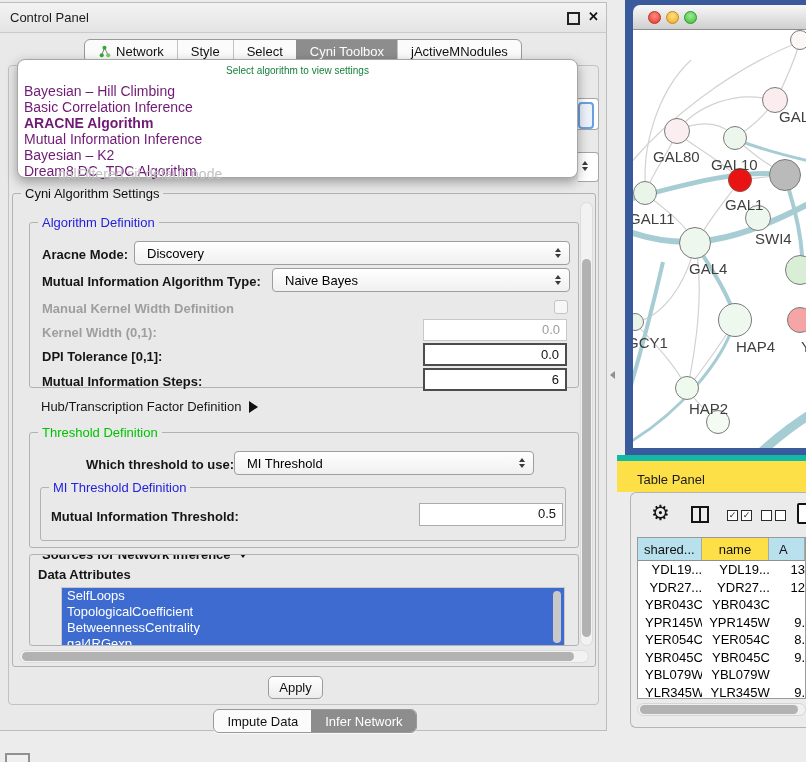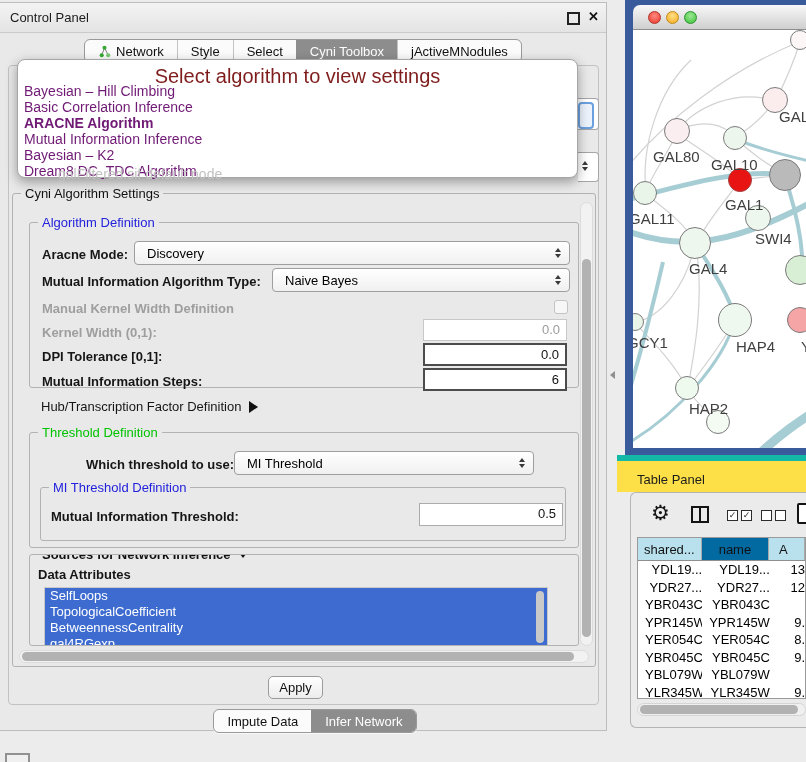--- a/index.html
+++ b/index.html
@@ -16,21 +16,21 @@
   .tabbar.bottom{top:706px;padding-left:12px;}
   .seg{display:inline-flex;border:1px solid #999;border-radius:6px;overflow:hidden;background:#fbfbfb;height:22px;box-shadow:0 1px 0 rgba(255,255,255,.7);}
   .seg .tab{display:flex;align-items:center;gap:5px;padding:0 13px;font-size:13px;color:#111;border-left:1px solid #c3c3c3;cursor:default;}
   .seg .tab:first-child{border-left:none;}
   .seg .tab.selected{background:#8d8d8d;color:#fff;border-left-color:#8d8d8d;}
   .net-tab-icon{width:13px;height:13px;display:inline-block;}
   
   .content-frame{position:absolute;left:8px;top:62px;width:591px;height:640px;border:1px solid #c2c2c2;border-radius:4px;background:#e9e9e9;box-sizing:border-box;}
   
   .algo-popup{position:absolute;left:17px;top:56px;width:561px;height:119px;background:#fff;border:1px solid #a6a6a6;border-radius:8px;box-shadow:0 4px 12px rgba(0,0,0,.35);z-index:50;box-sizing:border-box;}
-  .popup-placeholder{position:absolute;left:0;top:5px;width:100%;text-align:center;color:#7f1d1d;font-size:20px;}
+  .popup-placeholder{position:absolute;left:0;top:5px;width:100%;text-align:center;color:#15803d;font-size:10px;}
   .popup-item{position:absolute;left:6px;font-size:14px;color:#701a75;white-space:nowrap;}
   .popup-item.bold{font-weight:bold;}
   .ghost-combo-text{position:absolute;left:58px;top:163px;font-size:14px;color:#c2c2c2;z-index:51;white-space:nowrap;}
   .combo-frag{position:absolute;left:578px;width:21px;background:#fff;border:1px solid #a6a6a6;border-left:none;border-radius:0 4px 4px 0;z-index:10;box-sizing:border-box;}
   .frag-blue{position:absolute;left:0;top:3px;width:12px;height:23px;border:2px solid #6ba0df;border-radius:4px;background:#ecf3fc;}
   .frag-arrows{position:absolute;left:4px;top:8px;display:flex;flex-direction:column;gap:2px;align-items:center;}
   
   .group{position:absolute;border:1px solid #b2b2b2;border-radius:3px;box-sizing:border-box;}
   .legend{position:absolute;top:-8px;left:8px;background:#e9e9e9;padding:0 4px;font-size:13px;color:#111;white-space:nowrap;}
   .legend.blue{color:#2222dd;}
@@ -44,21 +44,21 @@
   .tri-up{width:0;height:0;border-left:4px solid transparent;border-right:4px solid transparent;border-bottom:5px solid #3a3a3a;}
   .tri-down{width:0;height:0;border-left:4px solid transparent;border-right:4px solid transparent;border-top:5px solid #3a3a3a;}
   .tri-up.sm{border-left-width:3px;border-right-width:3px;border-bottom-width:4px;}
   .tri-down.sm{border-left-width:3px;border-right-width:3px;border-top-width:4px;}
   .tfield{position:absolute;background:#fff;border:1px solid #ababab;font-size:13px;text-align:right;padding:2px 6px 0 0;box-sizing:border-box;color:#111;}
   .tfield.strong{border:2px solid #4c4c4c;}
   .tfield.dis{color:#9c9c9c;border-color:#c8c8c8;}
   .checkbox{position:absolute;width:14px;height:14px;border:1px solid #c4c4c4;border-radius:3px;background:#f7f7f7;box-sizing:border-box;}
   .expand-arrow{display:inline-block;width:0;height:0;border-top:6px solid transparent;border-bottom:6px solid transparent;border-left:9px solid #111;vertical-align:-2px;margin-left:8px;}
   .collapse-arrow{display:inline-block;width:0;height:0;border-left:6px solid transparent;border-right:6px solid transparent;border-top:8px solid #111;vertical-align:1px;margin-left:6px;}
-  .attr-list{position:absolute;background:#fff;border:1px solid #c9c9c9;box-sizing:border-box;overflow:hidden;}
+  .attr-list{position:absolute;background:#fff;border:1px solid #c9c9c9;box-sizing:border-box;overflow:hidden;margin-left:17px;}
   .attr-item{height:16px;line-height:16px;background:#3d6bd0;color:#fff;font-size:13px;padding-left:5px;white-space:nowrap;}
   .list-vthumb{position:absolute;right:3px;top:3px;width:8px;height:52px;background:#c9c9c9;border-radius:4px;}
   .vscroll{position:absolute;right:2px;top:8px;width:13px;height:444px;background:#f2f2f2;border:1px solid #dcdcdc;border-radius:7px;box-sizing:border-box;}
   .vthumb{position:absolute;left:1px;width:9px;top:56px;height:378px;background:#b2b2b2;border-radius:5px;}
   .hscroll{position:absolute;left:6px;top:456px;width:570px;height:13px;background:#f2f2f2;border:1px solid #dcdcdc;border-radius:7px;box-sizing:border-box;}
   .hthumb{position:absolute;top:1px;left:2px;height:9px;width:552px;background:#b2b2b2;border-radius:5px;}
   .apply-btn{position:absolute;left:268px;top:673px;width:55px;height:23px;background:linear-gradient(#ffffff,#ececec);border:1px solid #9b9b9b;border-radius:5px;font-size:13px;color:#111;display:flex;align-items:center;justify-content:center;box-sizing:border-box;}
   .gap-arrow{position:absolute;left:610px;top:371px;width:0;height:0;border-top:4px solid transparent;border-bottom:4px solid transparent;border-right:5px solid #8f8f8f;}
   .corner-box{position:absolute;left:5px;top:753px;width:25px;height:12px;border:2px solid #919191;background:#f0f0f0;box-sizing:border-box;}
   
@@ -76,21 +76,21 @@
   .table-strip-title{position:absolute;left:20px;top:11px;font-size:13px;color:#1c1c1c;}
   .table-outer{position:absolute;left:630px;top:492px;width:176px;height:236px;background:#ebebeb;border:1px solid #b5b5b5;border-right:none;border-radius:6px 0 0 6px;box-sizing:border-box;overflow:hidden;}
   .gear{position:absolute;left:20px;top:8px;font-size:21px;color:#141414;}
   .colbrowser{position:absolute;left:60px;top:13px;width:18px;height:17px;border:2px solid #141414;box-sizing:border-box;}
   .colbrowser:before{content:"";position:absolute;left:6px;top:0;width:2px;height:13px;background:#141414;}
   .cb-pair{position:absolute;top:17px;display:flex;gap:3px;}
   .cb{width:11px;height:11px;border:1.5px solid #2c2c2c;box-sizing:border-box;font-size:9px;line-height:9px;text-align:center;color:#2c2c2c;background:#fff;}
   .doc-icon{position:absolute;left:166px;top:10px;width:17px;height:21px;border:2px solid #141414;border-radius:2px;background:#fff;box-sizing:border-box;}
   .ntable{position:absolute;left:6px;top:44px;width:169px;height:162px;background:#fff;border:1px solid #9a9a9a;box-sizing:border-box;overflow:hidden;font-size:13px;}
   .thead{display:flex;height:22px;border-bottom:1px solid #8f8f8f;}
-  .th{display:flex;align-items:center;justify-content:center;border-right:1px solid #a9a9a9;box-sizing:border-box;background:#0369a1;color:#111;overflow:hidden;white-space:nowrap;}
+  .th{display:flex;align-items:center;justify-content:center;border-right:1px solid #a9a9a9;box-sizing:border-box;background:#fde047;color:#111;overflow:hidden;white-space:nowrap;}
   .th.hl{background:#b9e0ed;}
   .trow{display:flex;height:17.5px;line-height:17.5px;white-space:nowrap;text-align:right;}
   .td{overflow:hidden;padding-left:7px;box-sizing:border-box;color:#000;}
   .t-hscroll{position:absolute;left:6px;top:210px;width:169px;height:13px;background:#f0f0f0;border:1px solid #d5d5d5;border-radius:7px;box-sizing:border-box;}
   .t-hthumb{position:absolute;left:2px;top:1px;width:158px;height:9px;background:#b2b2b2;border-radius:5px;}
 </style>
 </head>
 <body>
 
 <div class="control-panel">

